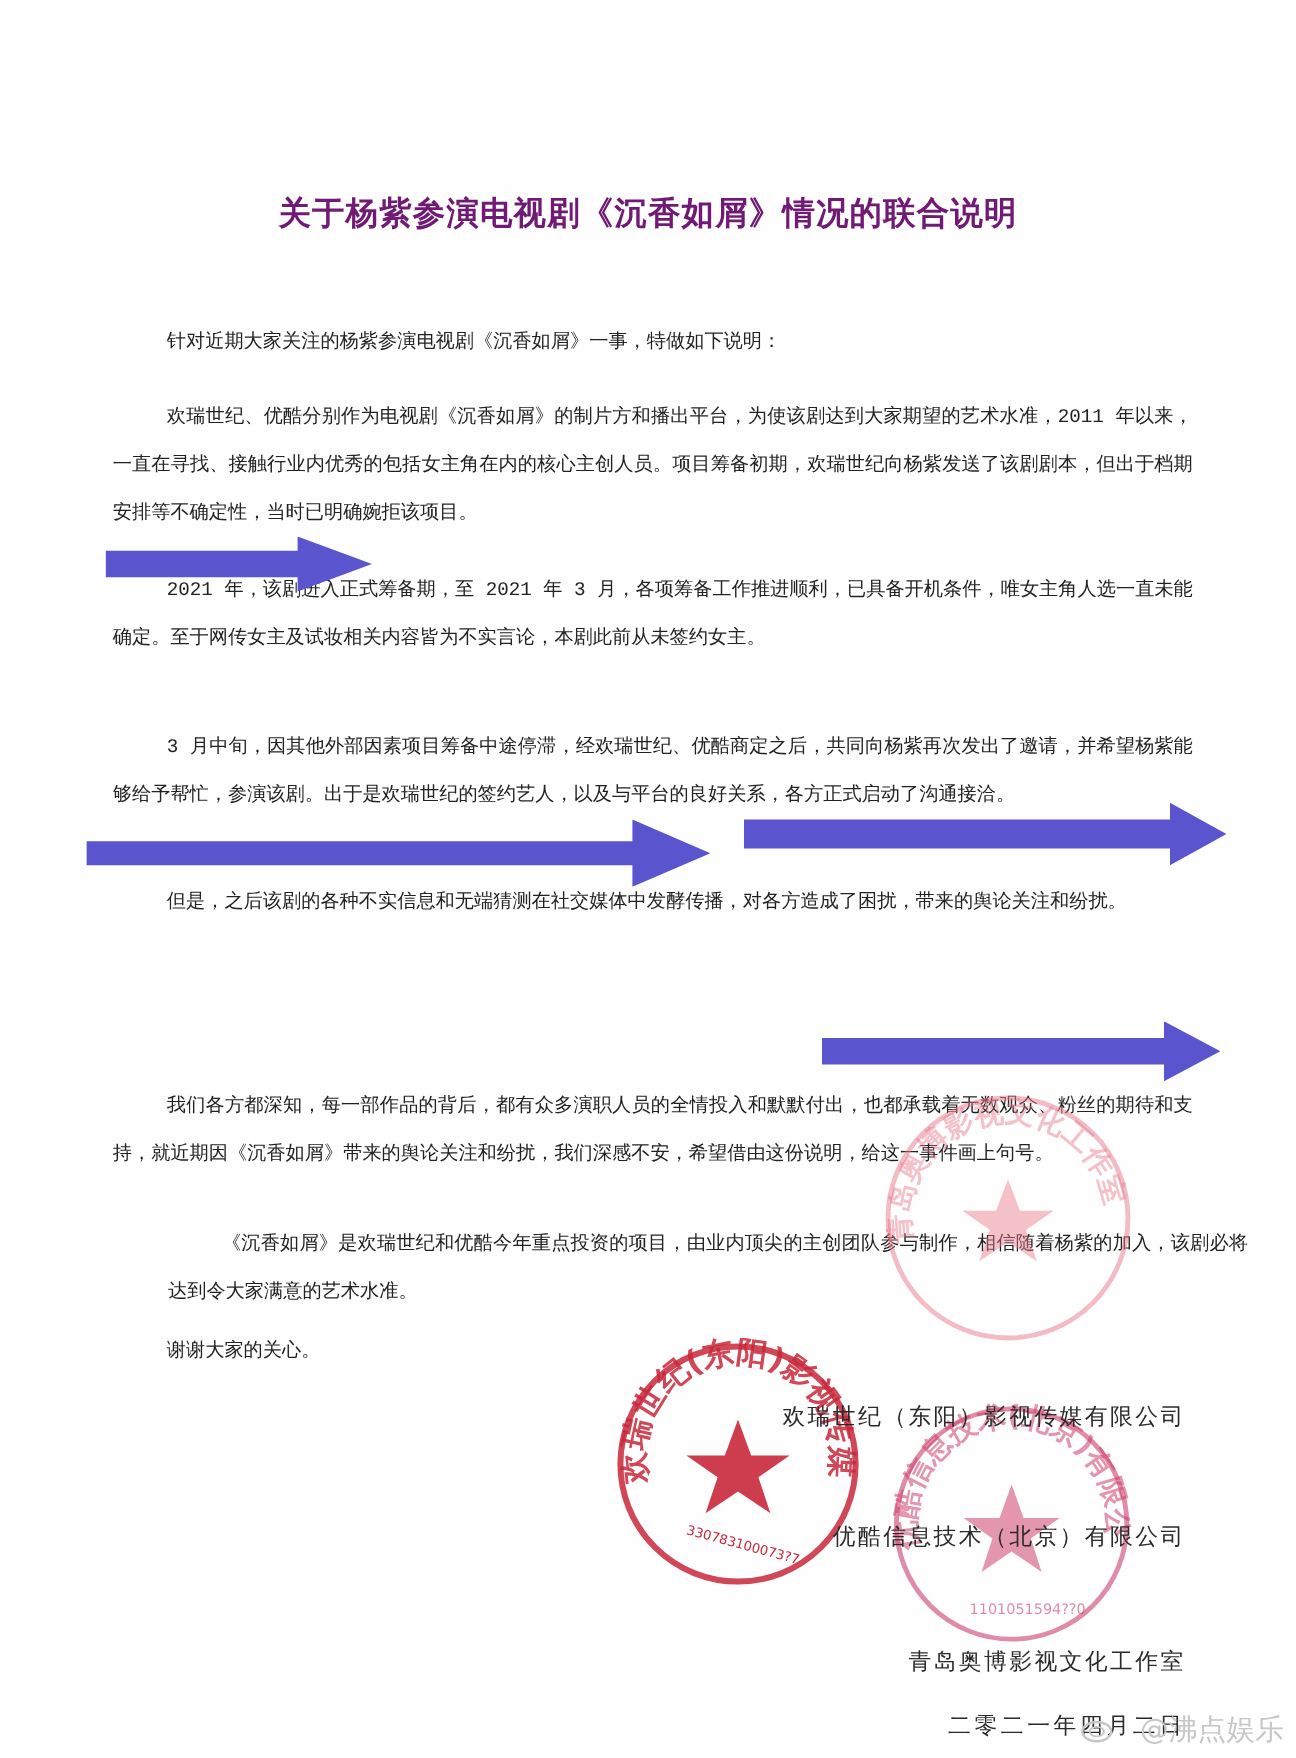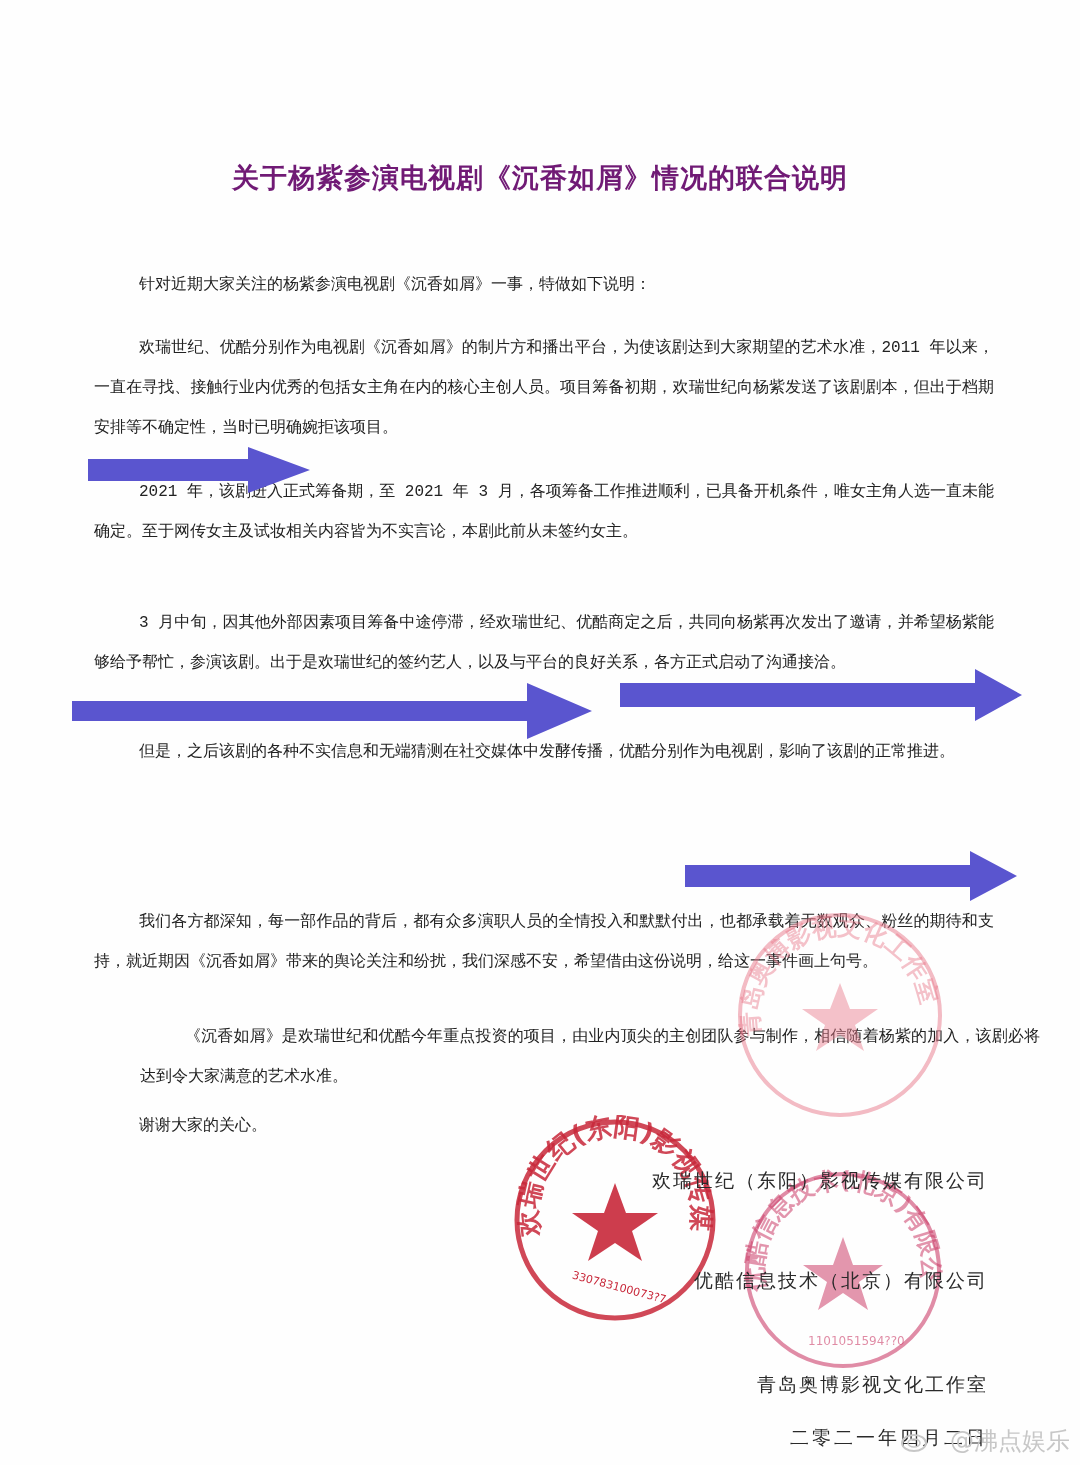--- a/index.html
+++ b/index.html
@@ -93,21 +93,21 @@
 <body>
 
 <div class="page">
 
   <div class="title">关于杨紫参演电视剧《沉香如屑》情况的联合说明</div>
 
   <div class="para" style="top:265px;">针对近期大家关注的杨紫参演电视剧《沉香如屑》一事，特做如下说明：</div>
   <div class="para" style="top:328px;">欢瑞世纪、优酷分别作为电视剧《沉香如屑》的制片方和播出平台，为使该剧达到大家期望的艺术水准，2011 年以来，一直在寻找、接触行业内优秀的包括女主角在内的核心主创人员。项目筹备初期，欢瑞世纪向杨紫发送了该剧剧本，但出于档期安排等不确定性，当时已明确婉拒该项目。</div>
   <div class="para" style="top:472px;">2021 年，该剧进入正式筹备期，至 2021 年 3 月，各项筹备工作推进顺利，已具备开机条件，唯女主角人选一直未能确定。至于网传女主及试妆相关内容皆为不实言论，本剧此前从未签约女主。</div>
   <div class="para" style="top:603px;">3 月中旬，因其他外部因素项目筹备中途停滞，经欢瑞世纪、优酷商定之后，共同向杨紫再次发出了邀请，并希望杨紫能够给予帮忙，参演该剧。出于是欢瑞世纪的签约艺人，以及与平台的良好关系，各方正式启动了沟通接洽。</div>
-  <div class="para" style="top:732px;">但是，之后该剧的各种不实信息和无端猜测在社交媒体中发酵传播，优酷分别作为电视剧，影响了该剧的正常推进。</div>
+  <div class="para" style="top:732px;">但是，之后该剧的各种不实信息和无端猜测在社交媒体中发酵传播，对各方造成了困扰，带来的舆论关注和纷扰。</div>
   <div class="para" style="top:902px;">我们各方都深知，每一部作品的背后，都有众多演职人员的全情投入和默默付出，也都承载着无数观众、粉丝的期待和支持，就近期因《沉香如屑》带来的舆论关注和纷扰，我们深感不安，希望借由这份说明，给这一事件画上句号。</div>
   <div class="para" style="top:1017px;margin-left:46px;">《沉香如屑》是欢瑞世纪和优酷今年重点投资的项目，由业内顶尖的主创团队参与制作，相信随着杨紫的加入，该剧必将达到令大家满意的艺术水准。</div>
   <div class="para" style="top:1106px;">谢谢大家的关心。</div>
 
   <svg class="stamp" style="left:510px; top:1115px;" width="210" height="210" viewBox="0 0 210 210">
     <circle cx="105" cy="105" r="98" fill="none" stroke="#c8283a" stroke-width="5" opacity="0.85"></circle>
     <defs>
         <path id="arc1" d="M 30 120 A 78 78 0 1 1 180 120"></path>
       </defs>
     <text class="stamp-text" font-size="26" fill="#c8283a" opacity="0.85"><textPath href="#arc1">欢瑞世纪(东阳)影视传媒有限公司</textPath></text>

